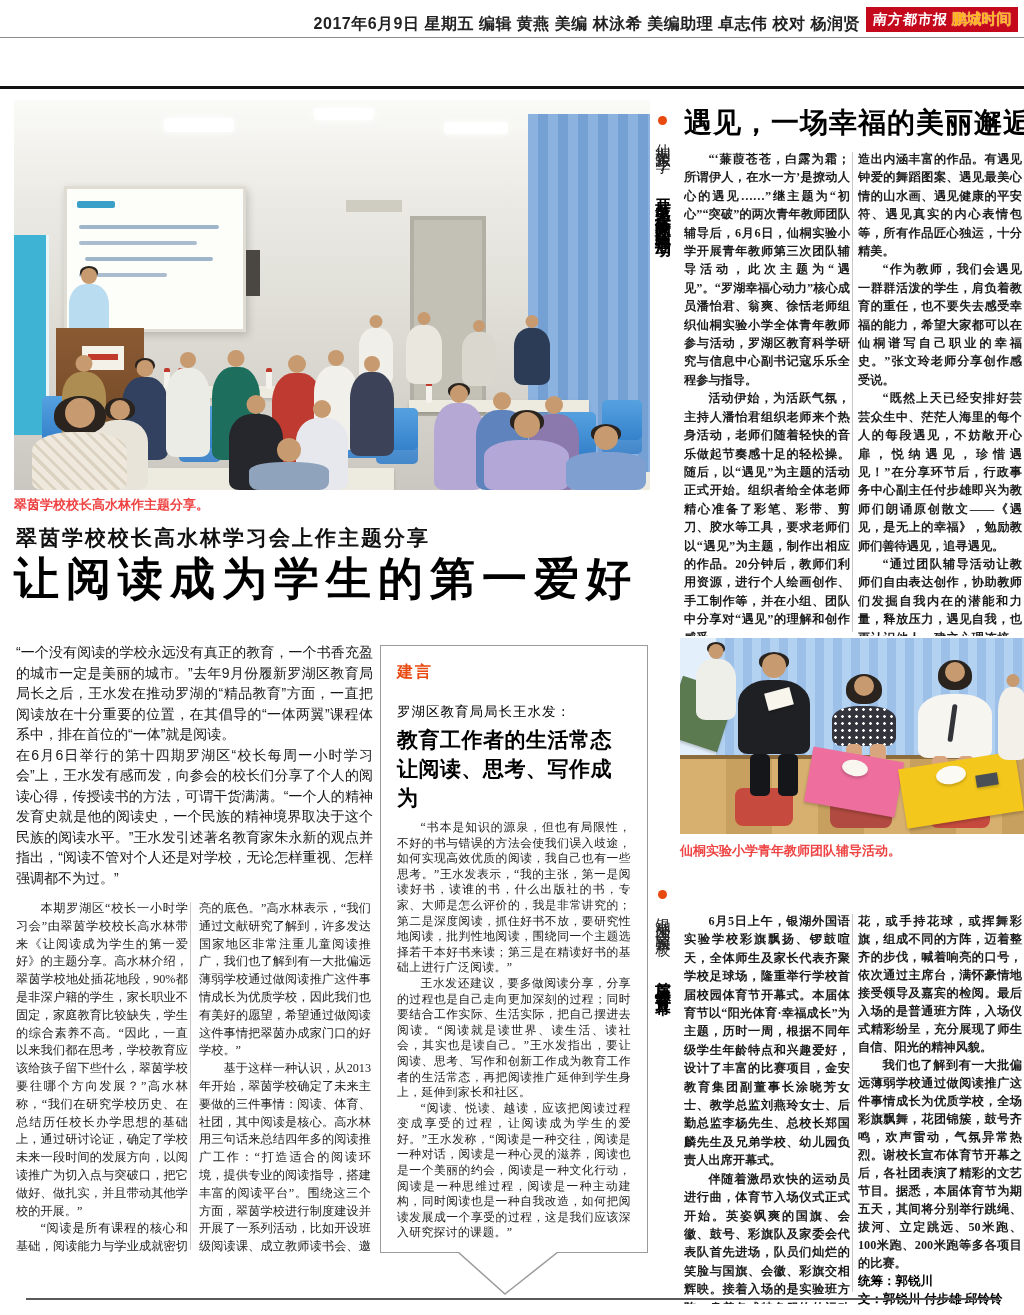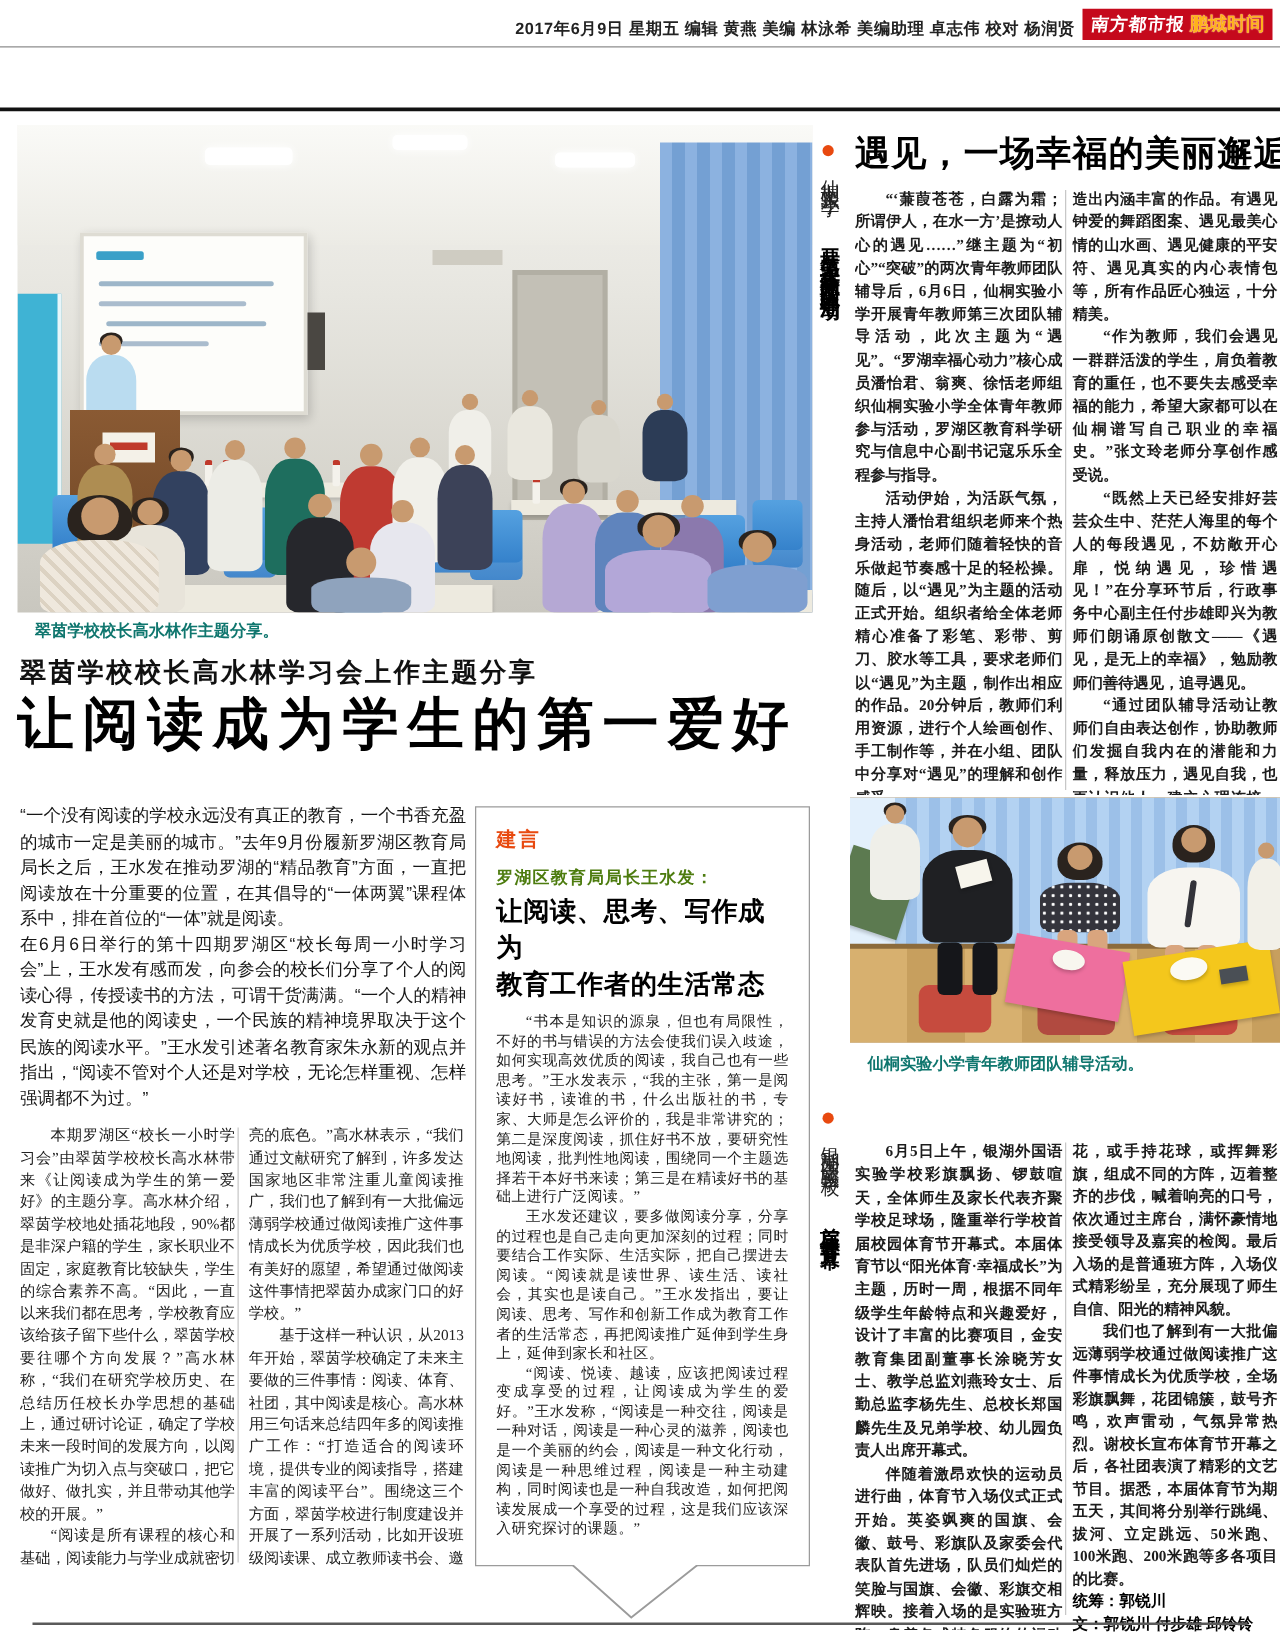--- a/index.html
+++ b/index.html
@@ -1,20 +1,20 @@
 <!DOCTYPE html>
 <html><head>
 <meta charset="utf-8">
 <style>
   html,body{margin:0;padding:0;background:#ffffff;}
   .page{position:relative;width:1024px;height:1315px;background:#fff;overflow:hidden;
         font-family:"Liberation Sans",sans-serif;color:#1a1a1a;}
 
   
-  .dateline{position:absolute;top:14px;right:164px;font-size:13px;font-weight:700;color:#222;letter-spacing:.5px;white-space:nowrap;margin-left:32px;}
+  .dateline{position:absolute;top:14px;right:164px;font-size:16px;font-weight:700;color:#222;letter-spacing:.5px;white-space:nowrap;margin-left:32px;}
   .brand-box{position:absolute;top:7px;left:866px;width:152px;height:25px;background:#c5091c;
              display:flex;align-items:center;justify-content:center;gap:4px;}
   .brand-main{color:#fff;font-weight:900;font-size:14px;letter-spacing:1px;transform:skewX(-6deg);}
   .brand-sub{color:#ffb21a;font-weight:700;font-size:15px;text-shadow:0 0 1px #fff;}
   .rule-thin{position:absolute;top:37px;left:0;width:1024px;height:1px;background:#8d8d8d;}
   .rule-thick{position:absolute;top:86px;left:0;width:1024px;height:3px;background:#121212;}
   .pageno-row{position:absolute;top:40px;left:16px;display:flex;align-items:flex-end;}
   .pageno{font-size:46px;font-weight:900;line-height:.95;color:#000;}
   .slash{font-size:44px;font-weight:300;color:#111;margin:0 3px;line-height:.95;}
   .section-name{font-size:46px;font-weight:900;color:#e8490f;letter-spacing:2px;line-height:.95;}
@@ -55,39 +55,39 @@
               background:repeating-linear-gradient(90deg,#b3d2f2 0 9px,#9cc0e8 9px 18px);}
   .p2-window{position:absolute;left:0;top:0;width:36px;height:124px;background:#e3f0fc;}
   .p2-floor{position:absolute;left:0;top:120px;width:344px;height:76px;
             background:repeating-linear-gradient(90deg,#d7b06f 0 46px,#c79f5e 46px 92px),linear-gradient(#d9b271,#bd9354);}
   .p2-skirt{position:absolute;left:0;top:117px;width:344px;height:4px;background:#8c6b3c;}
   .sheet{position:absolute;box-shadow:0 2px 3px rgba(0,0,0,.2);}
   .stool{position:absolute;border-radius:8px;}
   .limb{position:absolute;background:#d9a57e;border-radius:5px;}
 
   
-  .caption{position:absolute;font-size:13px;font-weight:700;color:#0f766e;margin-left:14px;}
+  .caption{position:absolute;font-size:13px;font-weight:700;color:#ef4444;}
   #caption1{left:14px;top:496px;}
   #kicker{position:absolute;left:16px;top:524px;font-size:21px;font-weight:600;letter-spacing:2px;color:#111;}
   #headline1{position:absolute;left:14px;top:552px;font-size:45px;font-weight:900;letter-spacing:7px;color:#000;line-height:1.2;white-space:nowrap;}
   #intro{position:absolute;left:16px;top:642px;width:357px;font-size:14px;line-height:20.5px;
          font-weight:500;color:#161616;text-align:justify;}
   #intro p{margin:0;}
   .ncol{position:absolute;top:900px;width:172px;height:352px;overflow:hidden;
         font-family:"Liberation Serif",serif;font-size:12.2px;line-height:17.8px;color:#222;text-align:justify;}
   #lcol1{left:16px;} #lcol2{left:199px;}
   .ncol p{margin:0;text-indent:2em;} .ncol p.cont{text-indent:0;}
   .vrule{position:absolute;width:1px;background:#c7c7c7;}
   #ldiv{left:190px;top:902px;height:348px;}
 
   
   #advice{position:absolute;left:380px;top:645px;width:268px;height:608px;border:1px solid #9b9b9b;
           box-sizing:border-box;padding:16px 16px;background:#fff;}
   .adv-label{color:#e8490f;font-size:16px;font-weight:900;letter-spacing:2px;}
-  .adv-byline{margin-top:10px;font-size:13.5px;color:#4d7c0f;letter-spacing:1px;font-weight:bold;}
+  .adv-byline{margin-top:20px;font-size:13.5px;color:#000000;letter-spacing:1px;}
   .adv-title{margin-top:4px;font-size:21px;font-weight:900;line-height:29px;color:#000;letter-spacing:.5px;}
   .adv-body{margin-top:8px;font-family:"Liberation Serif",serif;font-size:11.8px;line-height:15.6px;
             letter-spacing:.4px;color:#222;text-align:justify;}
   .adv-body p{margin:0;text-indent:2em;}
   #tail{position:absolute;left:443px;top:1252px;width:130px;height:44px;}
 
   
   .bullet{position:absolute;width:9px;height:9px;border-radius:50%;background:#e8490f;}
   #bullet1{left:658px;top:116px;} #bullet2{left:658px;top:890px;}
   .vlabel{position:absolute;writing-mode:vertical-rl;text-orientation:upright;letter-spacing:3px;color:#222;}
@@ -277,22 +277,22 @@
   <div class="vrule" id="ldiv"></div>
   <div class="ncol" id="lcol2">
     <p class="cont">亮的底色。”高水林表示，“我们通过文献研究了解到，许多发达国家地区非常注重儿童阅读推广，我们也了解到有一大批偏远薄弱学校通过做阅读推广这件事情成长为优质学校，因此我们也有美好的愿望，希望通过做阅读这件事情把翠茵办成家门口的好学校。”</p>
     <p>基于这样一种认识，从2013年开始，翠茵学校确定了未来主要做的三件事情：阅读、体育、社团，其中阅读是核心。高水林用三句话来总结四年多的阅读推广工作：“打造适合的阅读环境，提供专业的阅读指导，搭建丰富的阅读平台”。围绕这三个方面，翠茵学校进行制度建设并开展了一系列活动，比如开设班级阅读课、成立教师读书会、邀请作家进校园等，取得了良好的成效。</p>
   </div>
 
   <div id="advice">
     <div class="adv-label">建言</div>
     <div class="adv-byline">罗湖区教育局局长王水发：</div>
     <div class="adv-title">
+      <div>教育工作者的生活常态</div>
       <div>让阅读、思考、写作成为</div>
-      <div>教育工作者的生活常态</div>
     </div>
     <div class="adv-body">
       <p>“书本是知识的源泉，但也有局限性，不好的书与错误的方法会使我们误入歧途，如何实现高效优质的阅读，我自己也有一些思考。”王水发表示，“我的主张，第一是阅读好书，读谁的书，什么出版社的书，专家、大师是怎么评价的，我是非常讲究的；第二是深度阅读，抓住好书不放，要研究性地阅读，批判性地阅读，围绕同一个主题选择若干本好书来读；第三是在精读好书的基础上进行广泛阅读。”</p>
       <p>王水发还建议，要多做阅读分享，分享的过程也是自己走向更加深刻的过程；同时要结合工作实际、生活实际，把自己摆进去阅读。“阅读就是读世界、读生活、读社会，其实也是读自己。”王水发指出，要让阅读、思考、写作和创新工作成为教育工作者的生活常态，再把阅读推广延伸到学生身上，延伸到家长和社区。</p>
       <p>“阅读、悦读、越读，应该把阅读过程变成享受的过程，让阅读成为学生的爱好。”王水发称，“阅读是一种交往，阅读是一种对话，阅读是一种心灵的滋养，阅读也是一个美丽的约会，阅读是一种文化行动，阅读是一种思维过程，阅读是一种主动建构，同时阅读也是一种自我改造，如何把阅读发展成一个享受的过程，这是我们应该深入研究探讨的课题。”</p>
     </div>
   </div>
   <svg id="tail" viewBox="0 0 130 44">
     <polygon points="15,0 115,0 62,42" fill="#ffffff"></polygon>
     <polyline points="15,0 62,42 115,0" fill="none" stroke="#9b9b9b" stroke-width="1.5"></polyline>

